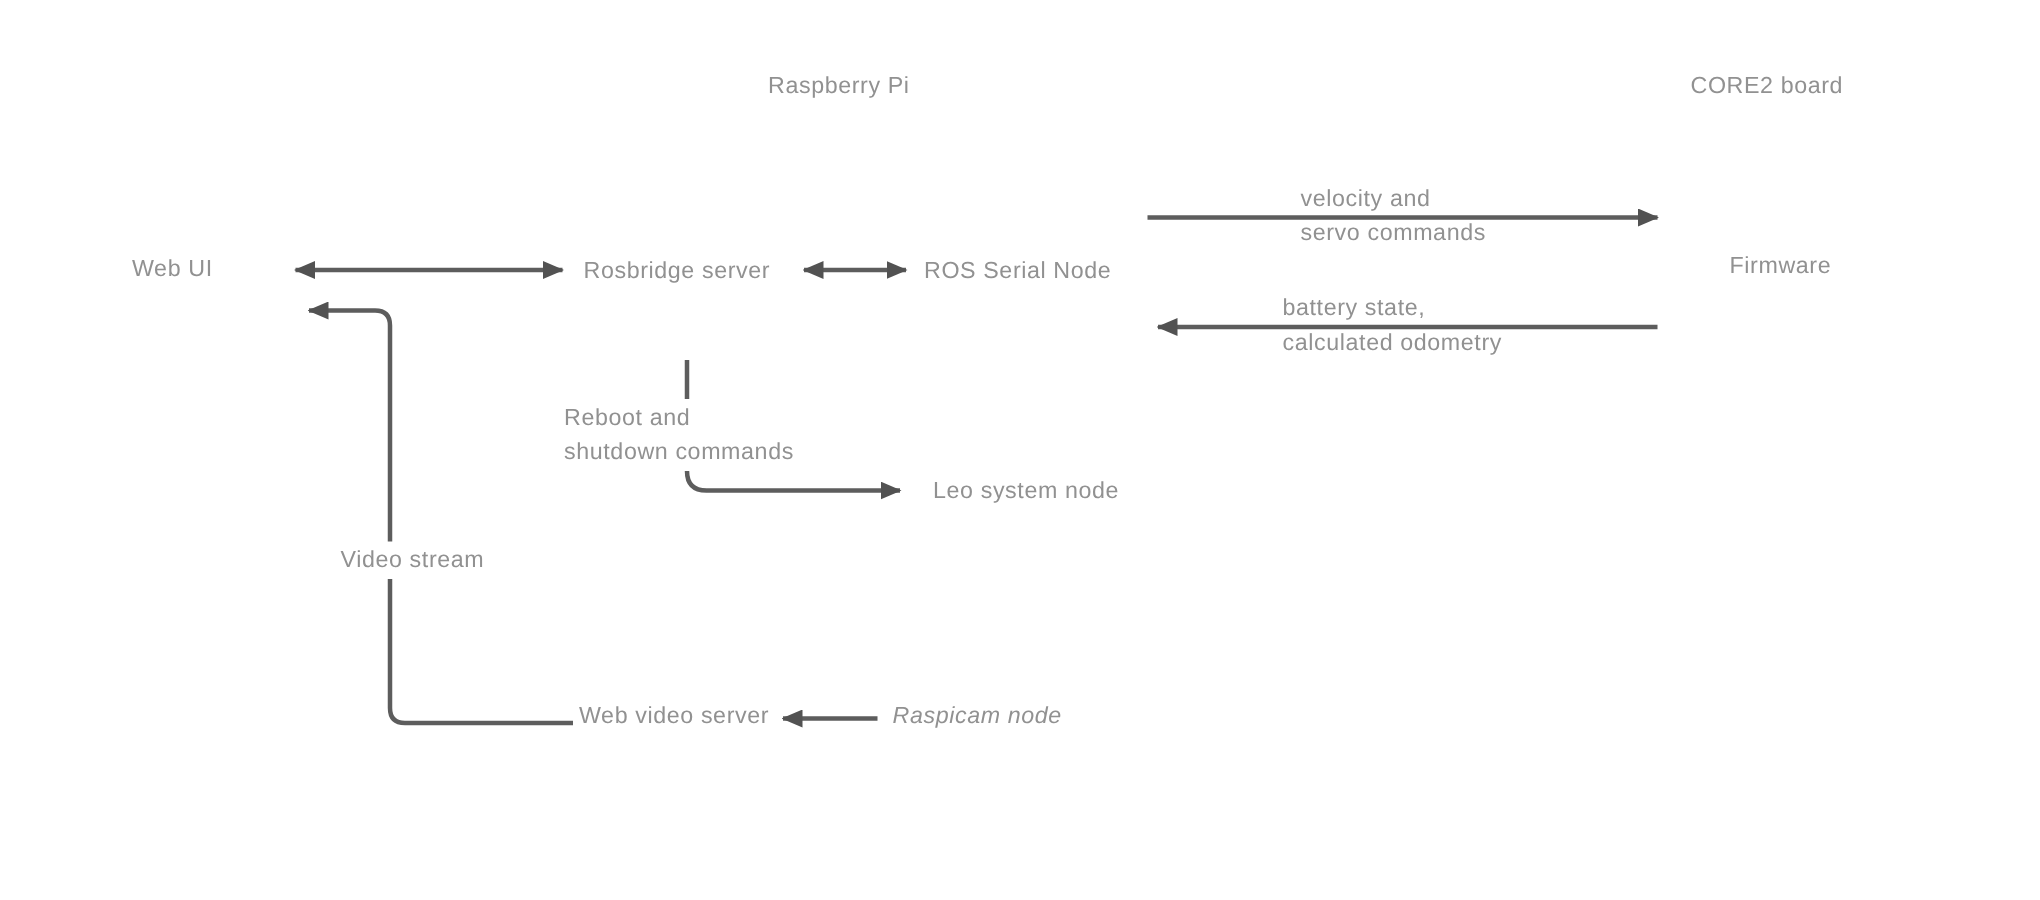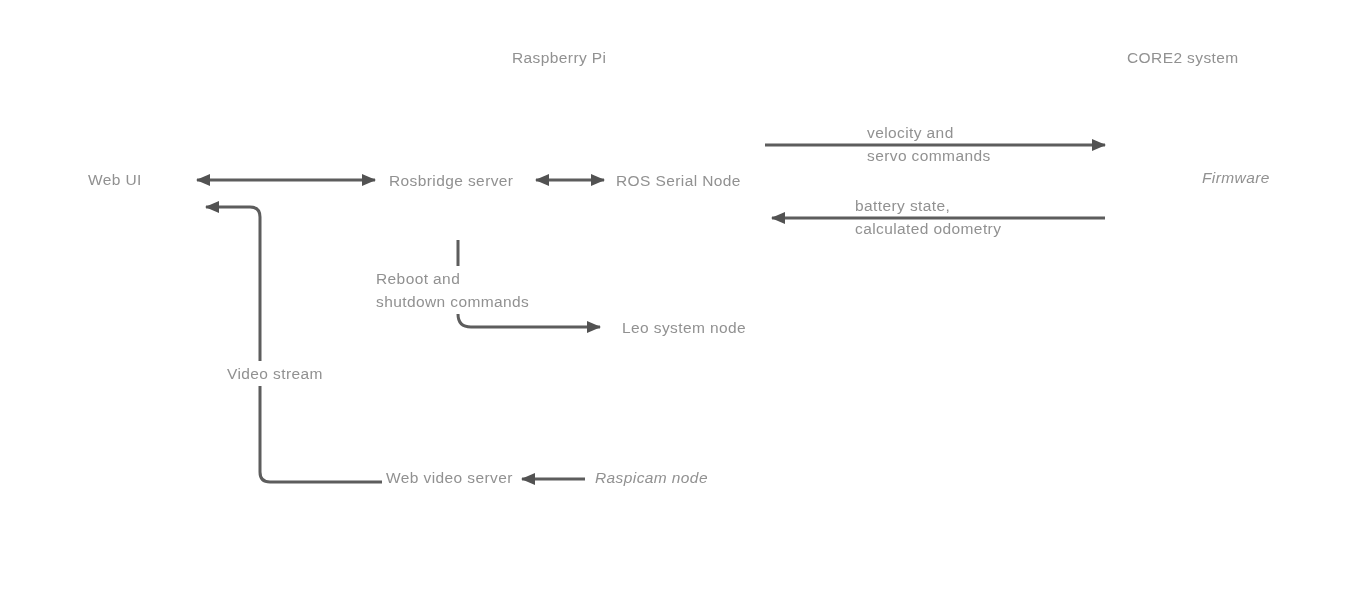--- a/index.html
+++ b/index.html
@@ -47,29 +47,29 @@
 
     <path class="edge" d="M458,240 L458,314 Q458,327 471,327 L600,327" marker-end="url(#arrow)"></path>
 
     <path class="edge" d="M206,207 L250,207 Q260,207 260,217 L260,472 Q260,482 270,482 L382,482" marker-start="url(#arrow)"></path>
 
     <line class="edge" x1="522" y1="479" x2="585" y2="479" marker-start="url(#arrow)"></line>
   </svg>
 
   <div class="lbl section-title" style="left:512px;top:46px;">Raspberry Pi</div>
 
-  <div class="lbl section-title" style="left:1127px;top:46px;">CORE2 system</div>
+  <div class="lbl section-title" style="left:1127px;top:46px;">CORE2 board</div>
 
   <div class="lbl" style="left:88px;top:168px;">Web UI</div>
 
   <div class="lbl" style="left:389px;top:169px;text-align:center;">Rosbridge server</div>
 
   <div class="lbl" style="left:616px;top:169px;">ROS Serial Node</div>
 
-  <div class="lbl" style="left:1202px;top:166px;font-style:italic;">Firmware</div>
+  <div class="lbl" style="left:1153px;top:166px;">Firmware</div>
 
   <div class="lbl" style="left:855px;top:194px;">battery state,
 calculated odometry</div>
 
   <div class="lbl" style="left:867px;top:121px;">velocity and
 servo commands</div>
 
   <div class="lbl boxed" style="left:372px;top:266px;">Reboot and
 shutdown commands</div>
 

